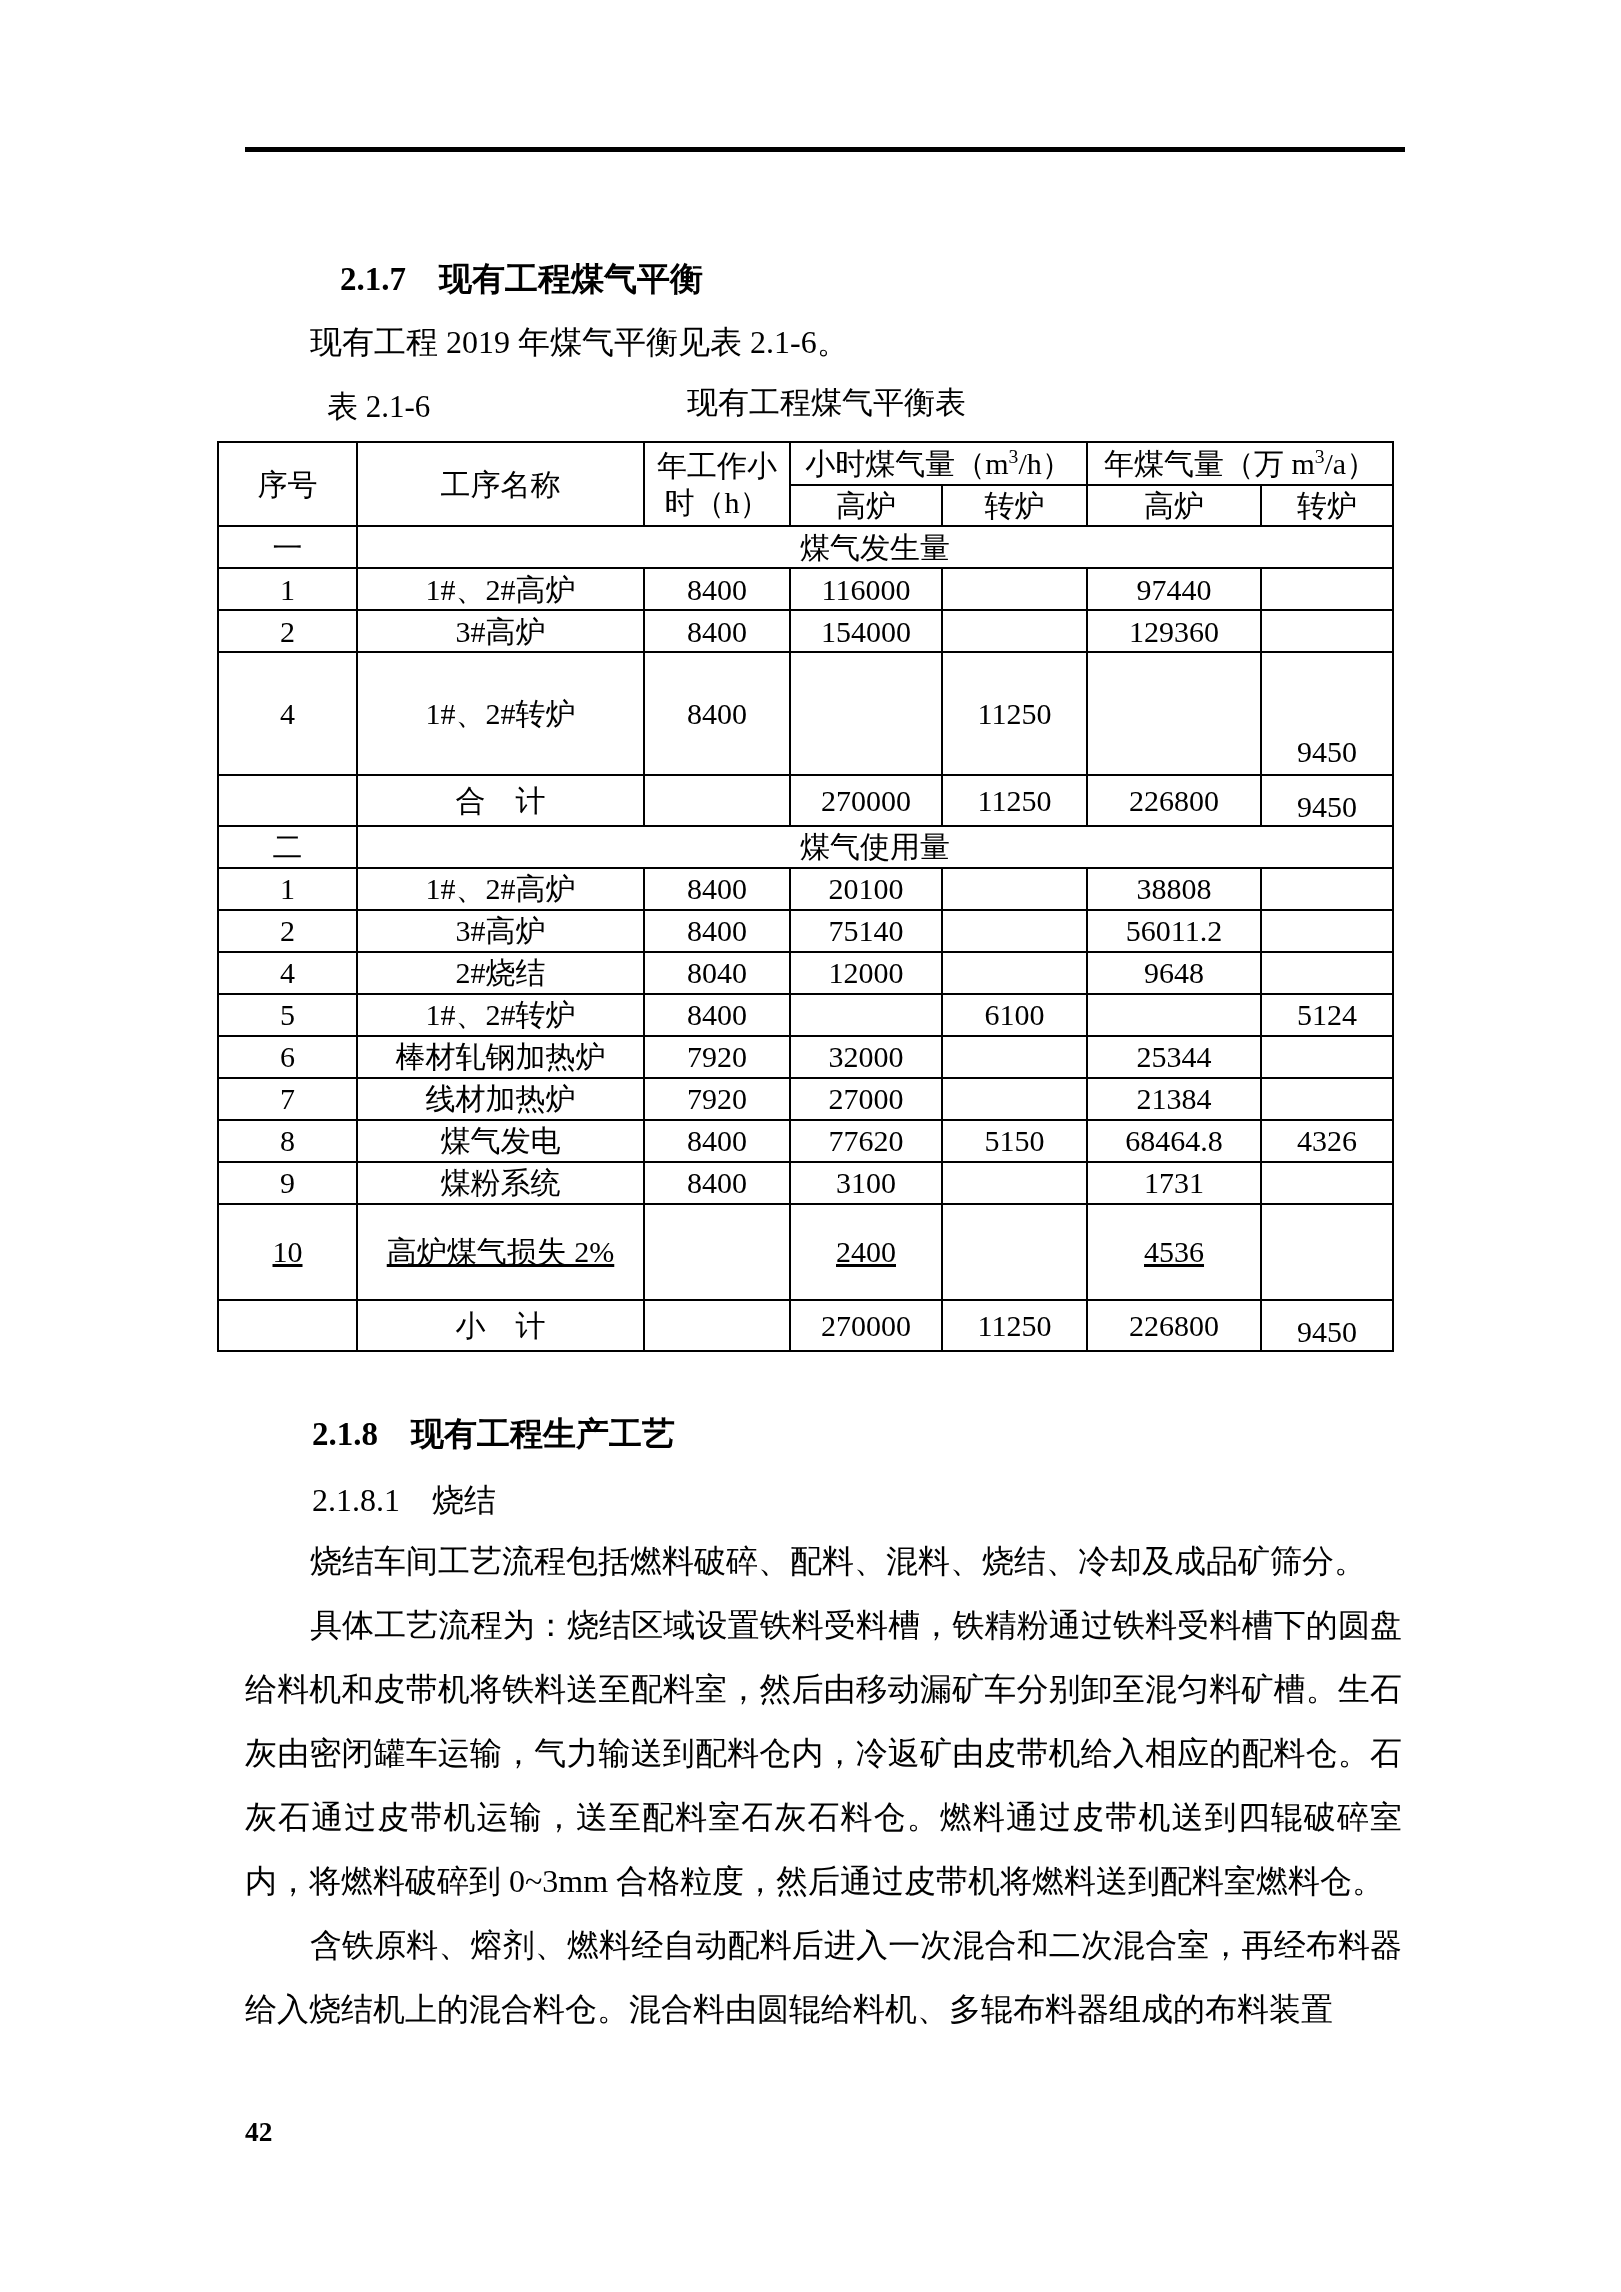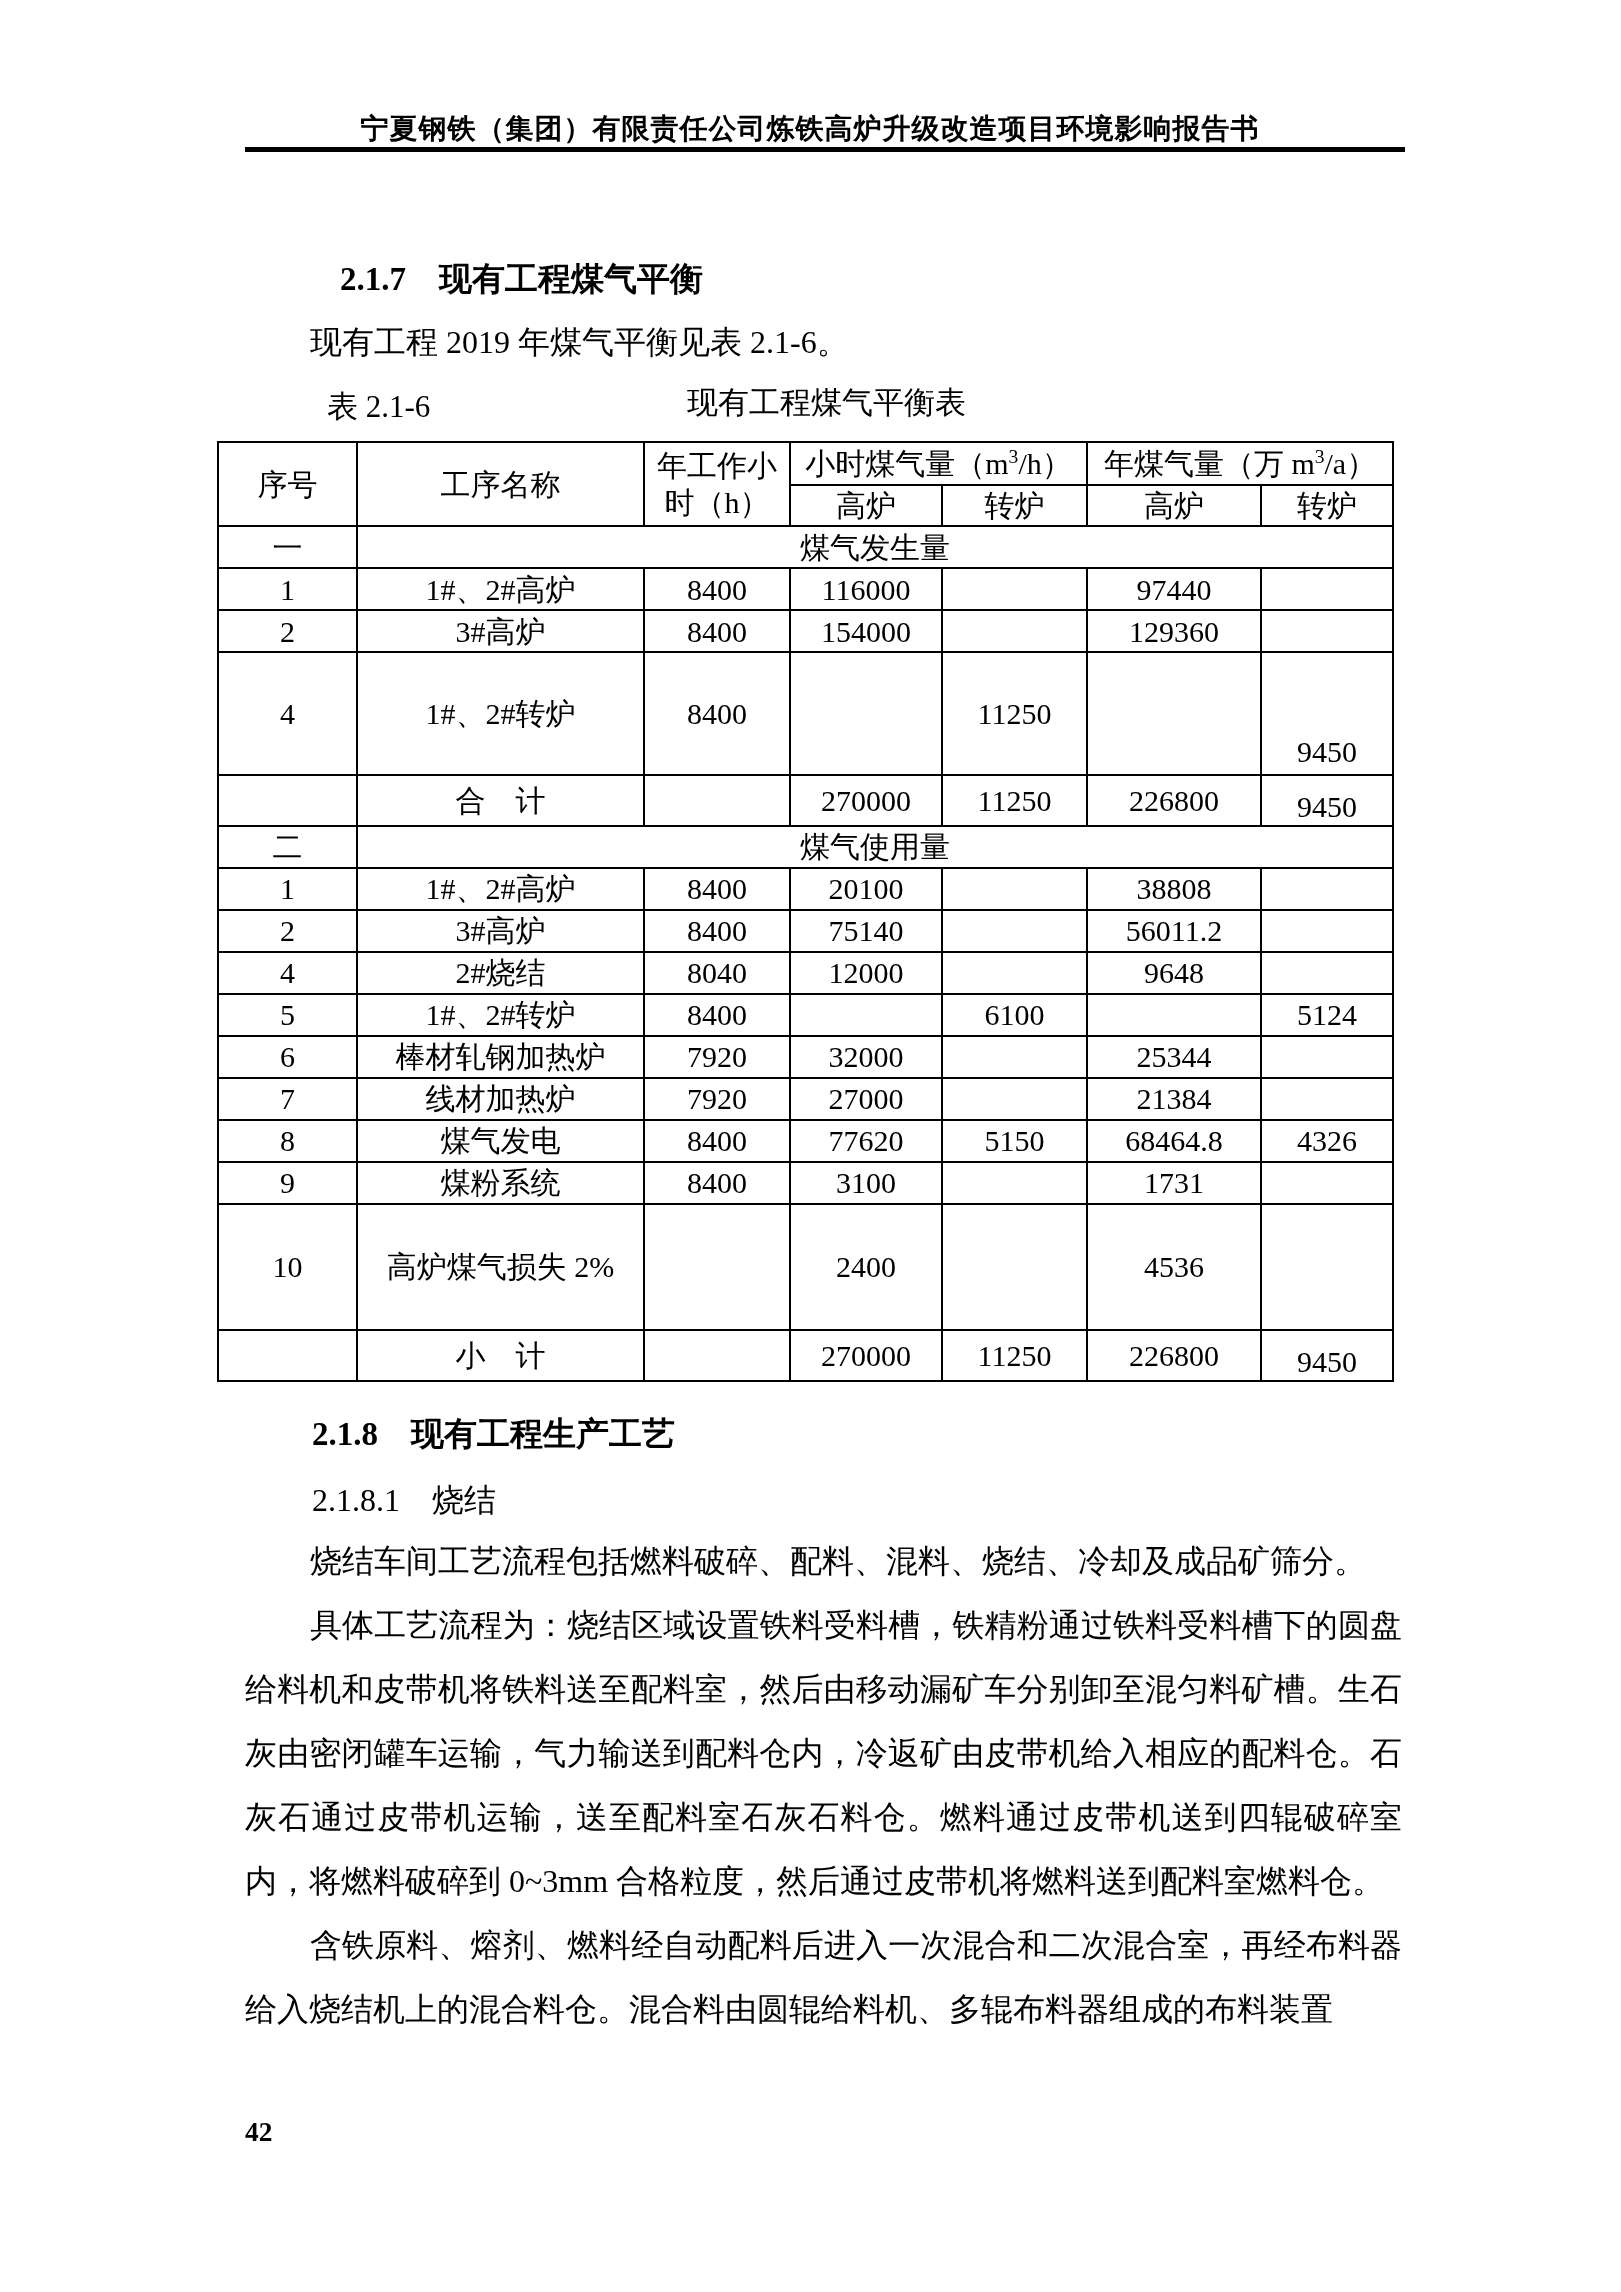--- a/index.html
+++ b/index.html
@@ -44,21 +44,21 @@
     overflow: hidden;
   }
   .gas-table sup { font-size: 19.6px; line-height: 0; }
   .th-hours { padding: 0 7.8px; }
 
   tr.h-a      { height: 43px; }
   tr.h-b      { height: 41px; }
   tr.r-section{ height: 42px; }
   tr.r-data   { height: 42px; }
   tr.r-tall-a { height: 123px; }
-  tr.r-tall-b { height: 126px; }
+  tr.r-tall-b { height: 96px; text-decoration: underline; }
   tr.r-total  { height: 46px; }
 
   td.vbot { vertical-align: bottom; padding-bottom: 3.9px; }
   td.low  { padding-top: 11.8px; }
 
   .h218  { position: absolute; top: 1412px; left: 312px; font-size: 33px; font-weight: bold; white-space: nowrap; }
   .h2181 { position: absolute; top: 1479px; left: 312px; font-size: 32px; white-space: nowrap; }
 
   .paras {
     position: absolute; top: 1529px; left: 245px; width: 1157px;
@@ -70,21 +70,20 @@
   .page-num {
     position: absolute; top: 2117px; left: 245px; width: 1160px;
     text-align: left; font-size: 27.4px; font-weight: bold;
   }
 </style>
 </head>
 <body>
 
 <div class="page">
 
-  <div class="header-title">宁夏钢铁（集团）有限责任公司炼铁高炉升级改造项目环境影响报告书</div>
   <div class="header-rule"></div>
 
   <div class="h217">2.1.7　现有工程煤气平衡</div>
   <div class="intro">现有工程 2019 年煤气平衡见表 2.1-6。</div>
 
   <div class="cap-label">表 2.1-6</div>
   <div class="cap-title">现有工程煤气平衡表</div>
 
   <table class="gas-table">
     <colgroup>

